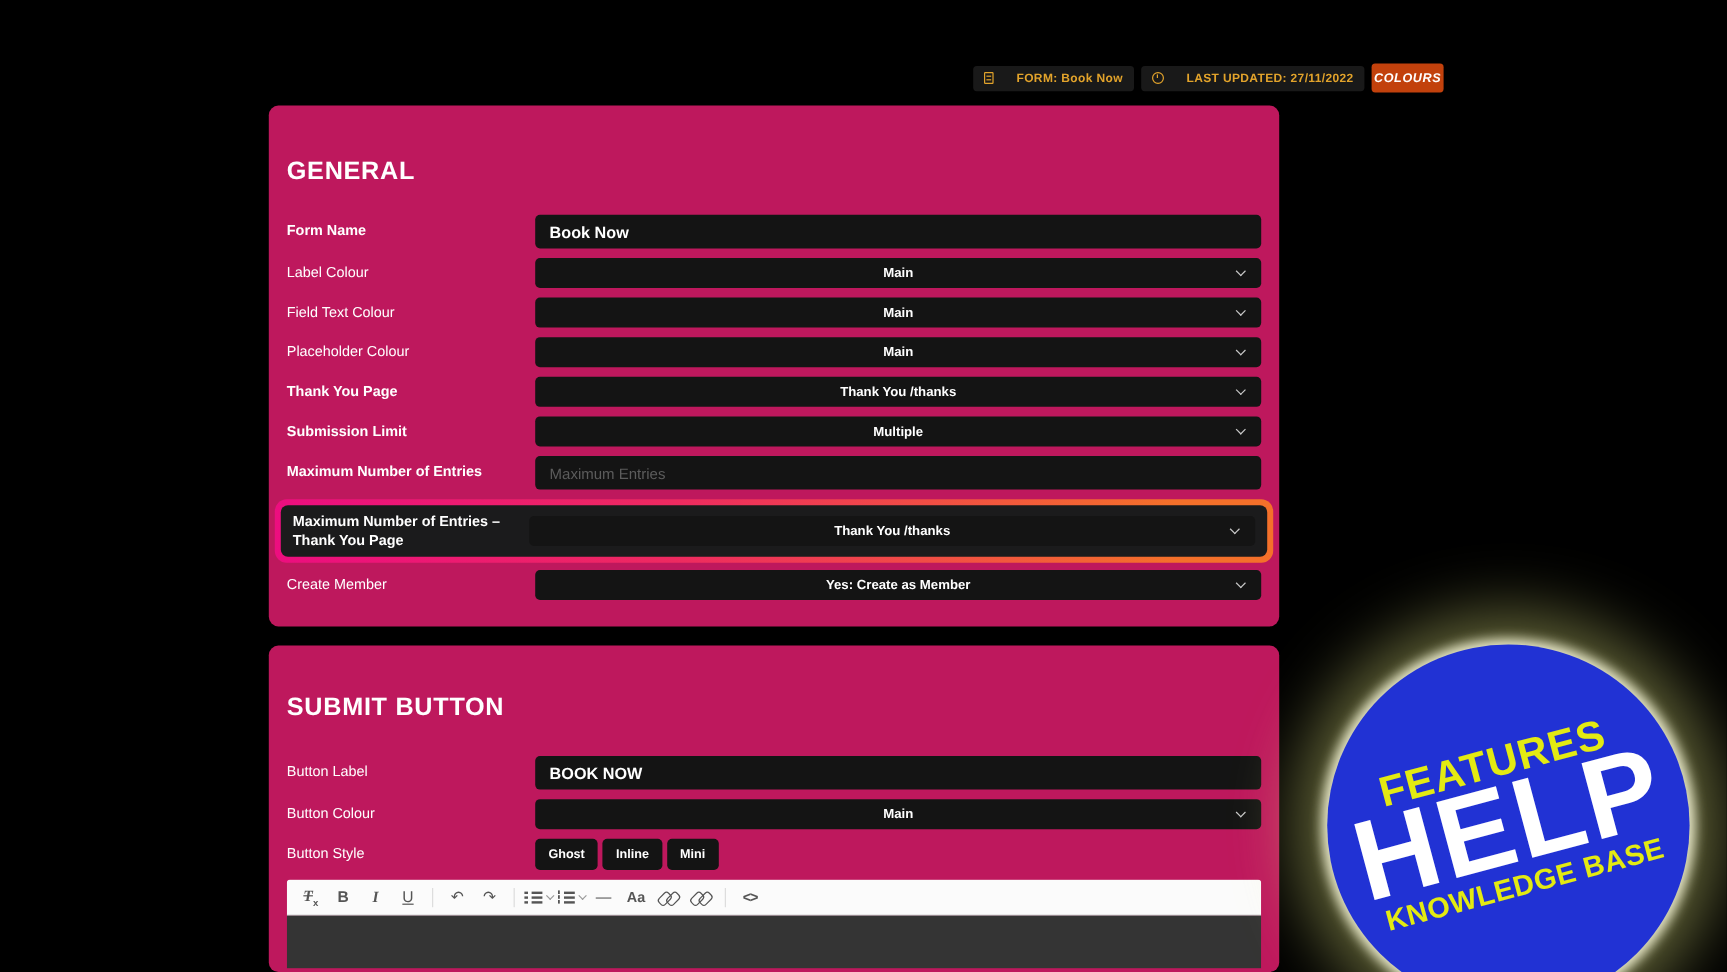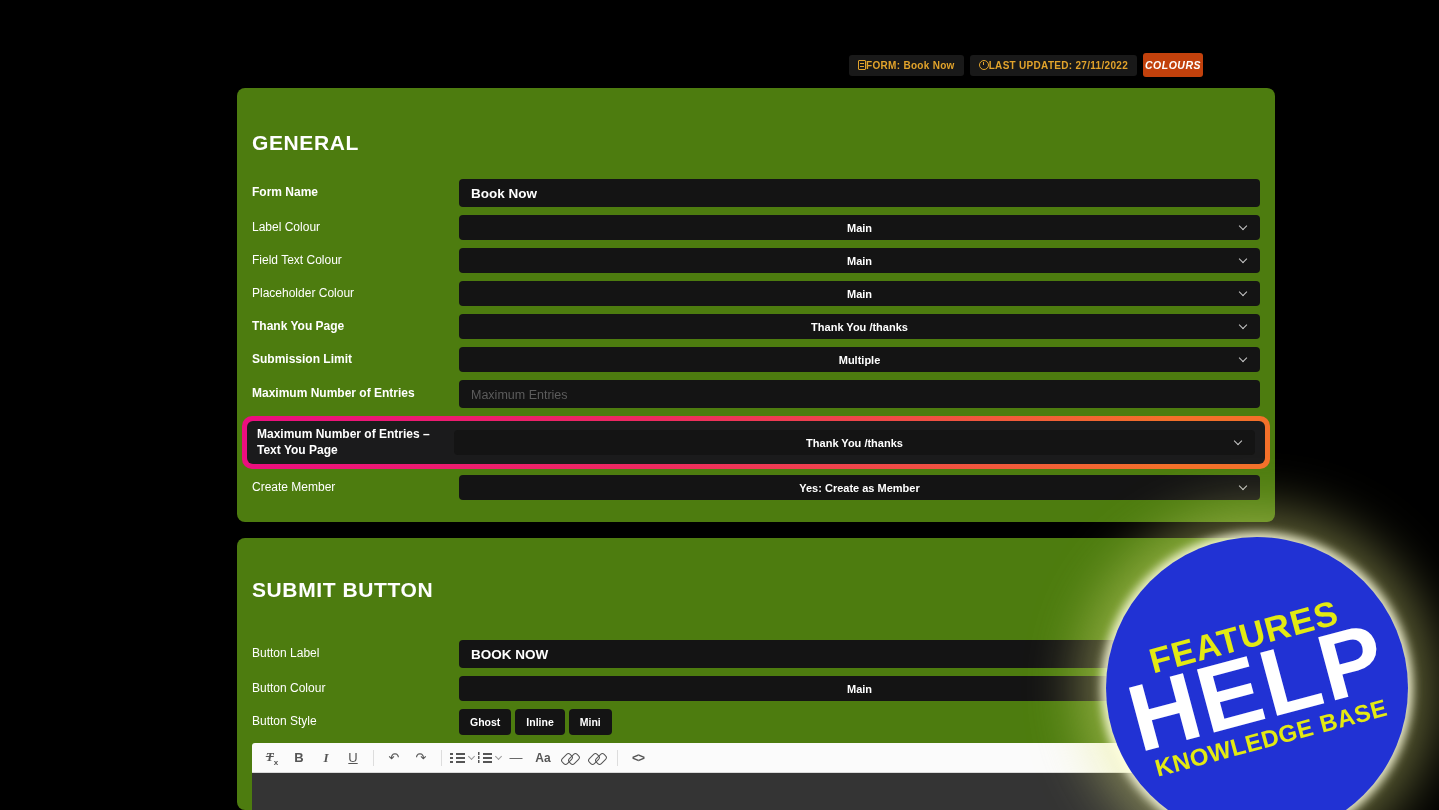--- a/index.html
+++ b/index.html
@@ -9,40 +9,40 @@
     font-family:"Liberation Sans", sans-serif;
     position:relative;
     overflow:hidden;
     color:#fff;
   }
   
   .badges { position:absolute; top:53px; right:236px; display:flex; gap:6px; align-items:center; z-index:3; }
   .pill {
     background:#191919; border-radius:3px; padding:5px 9px;
     color:#e2a32b; font-size:10px; font-weight:bold; letter-spacing:.3px;
-    display:flex; gap:0; white-space:nowrap;
+    display:flex; gap:19px; white-space:nowrap;
   }
   .doc-ic { width:8px; height:10px; border:1px solid #e2a32b; border-radius:1px; position:relative; display:inline-block; }
   .doc-ic::after { content:""; position:absolute; left:1px; top:2px; width:4px; height:1px; background:#e2a32b; box-shadow:0 3px 0 #e2a32b; }
   .clock-ic { width:10px; height:10px; border:1.5px solid #e2a32b; border-radius:50%; position:relative; display:inline-block; }
   .clock-ic::after { content:""; position:absolute; left:3px; top:1px; width:1.5px; height:3.5px; background:#e2a32b; }
   .colours-btn {
     background:#c2410c; color:#fff; font-size:10.5px; font-weight:bold; letter-spacing:.5px;
     border:none; border-radius:3px; padding:6px 2px; cursor:pointer;font-style:italic;
   }
   
   .panel {
-    position:absolute; left:237px; width:1038px; background:#4d7c0f;
+    position:absolute; left:224px; width:842px; background:#be185d;
     border-radius:8px; z-index:1;
   }
   #panel-general { top:88px; height:434px; padding:43px 15px 0; }
   #panel-submit  { top:538px; height:272px; padding:40px 15px 0; overflow:hidden; }
   .panel h2 { font-size:21px; font-weight:600; letter-spacing:.6px; color:#fff; }
   #panel-general h2 { margin-bottom:24px; }
-  #panel-submit  h2 { margin-bottom:38px; }
+  #panel-submit  h2 { margin-bottom:28px; }
   
   .row { display:flex; align-items:center; margin-bottom:8px; }
   .row .lbl { width:207px; flex:0 0 207px; font-size:12px; font-weight:400; color:#fff; line-height:1.3; padding-right:10px; }
   .row .lbl.bold { font-weight:700; }
   .field-input {
     flex:1; height:28px; background:#141414; border:none; border-radius:4px;
     color:#fff; font-weight:bold; font-size:13.5px; padding:0 12px;
     font-family:"Liberation Sans", sans-serif; outline:none;
   }
   .field-input::placeholder { color:#5c5c5c; font-weight:400; font-size:12.5px; }
@@ -200,21 +200,21 @@
     </div>
   </div>
 
   <div class="row">
     <span class="lbl bold">Maximum Number of Entries</span>
     <input class="field-input" placeholder="Maximum Entries" style="">
   </div>
 
   <div class="hl-wrap">
     <div class="hl-inner row" style="margin-bottom:0">
-      <span class="lbl bold">Maximum Number of Entries – Text You Page</span>
+      <span class="lbl bold">Maximum Number of Entries – Thank You Page</span>
       <div class="select">
         <span class="val">Thank You /thanks</span>
         <span class="chev"></span>
       </div>
     </div>
   </div>
 
   <div class="row">
     <span class="lbl">Create Member</span>
     <div class="select">

